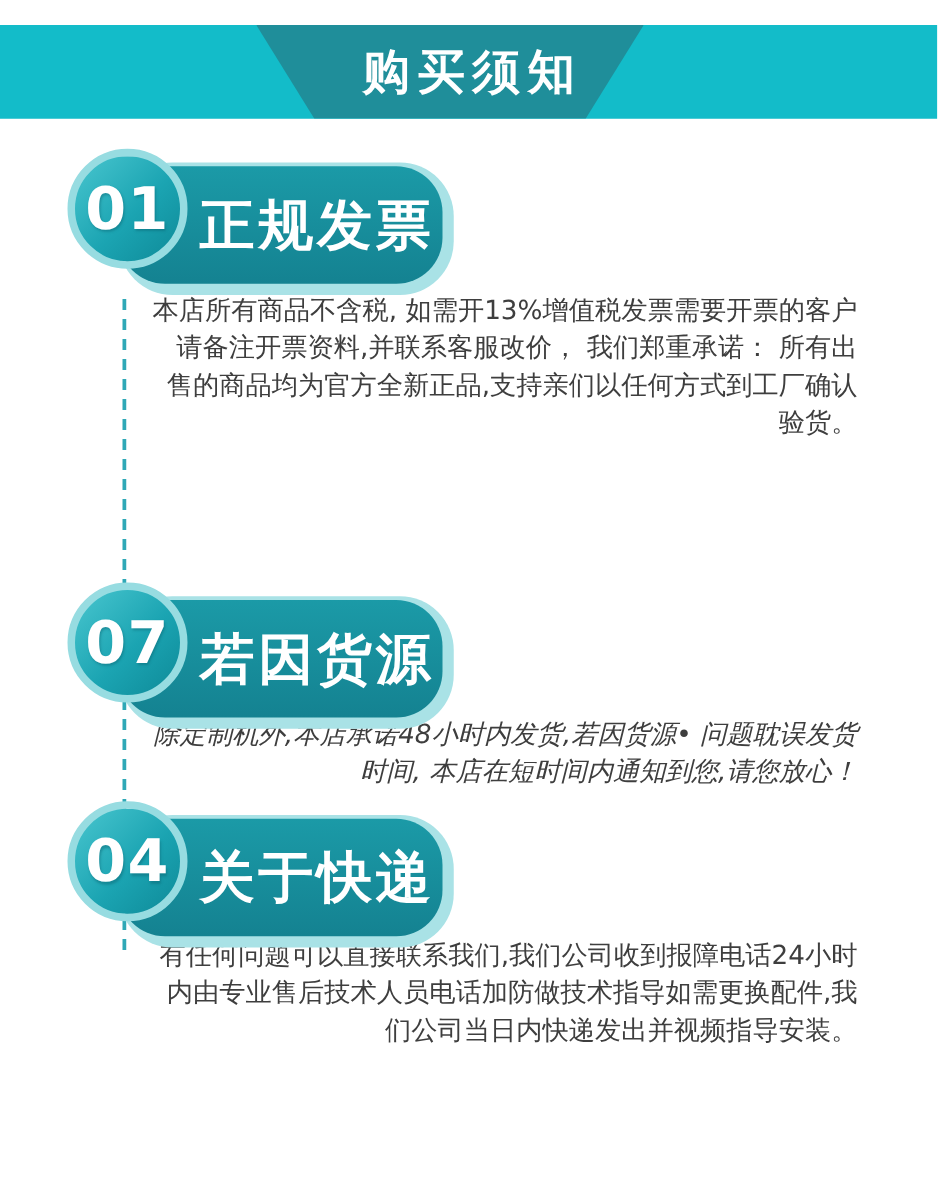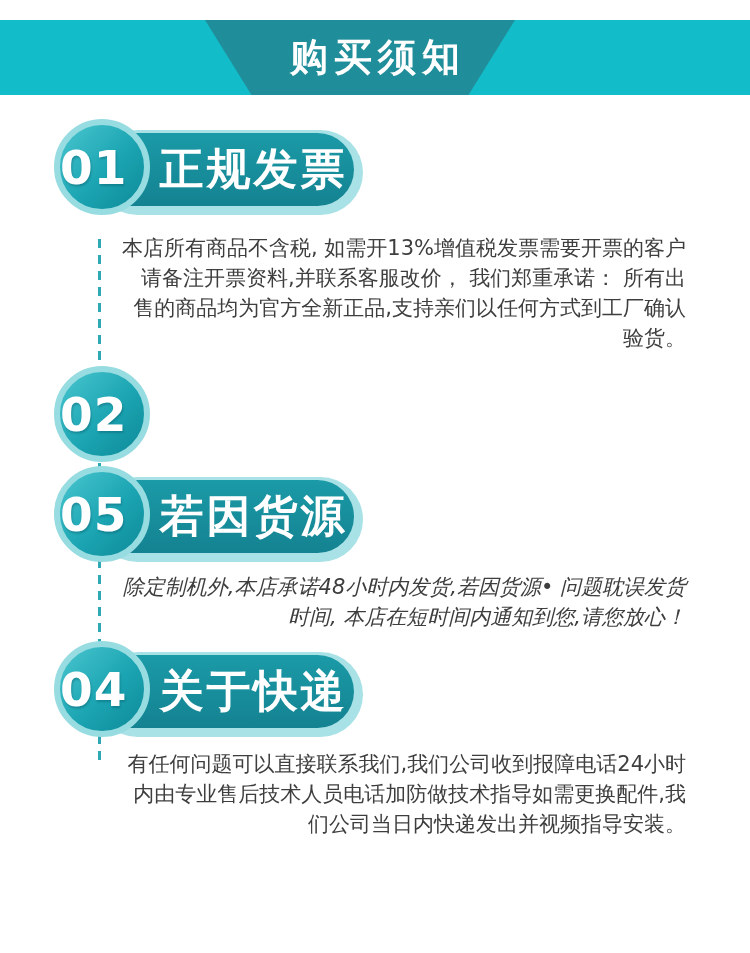--- a/index.html
+++ b/index.html
@@ -62,21 +62,21 @@
   .sec { position: relative; z-index: 1; }
   .sec-head {
     position: relative;
     height: 96px;
   }
   .pill-outer {
     position: absolute;
     left: 95px;
     top: 11px;
     width: 268px;
-    height: 85px;
+    height: 106px;
     background: #a9e2e6;
     border-radius: 43px;
   }
   .pill-inner {
     position: absolute;
     left: 0;
     top: 3px;
     right: 9px;
     bottom: 9px;
     background: linear-gradient(180deg, #1b9aa7 0%, #148291 100%);
@@ -97,21 +97,21 @@
     position: absolute;
     left: 54px;
     top: 0;
     width: 84px;
     height: 84px;
     border: 6px solid #97dce1;
     border-radius: 50%;
     background: linear-gradient(135deg, #49c6cf 0%, #1ba4b2 55%, #0e8a98 100%);
     display: flex;
     align-items: center;
-    justify-content: flex-start;
+    justify-content: center;
   }
   .badge-num {
     color: #ffffff;
     font-size: 47px;
     font-weight: bold;
     letter-spacing: 1px;
     text-shadow: 1px 2px 2px rgba(10,100,112,0.45);
   }
   .sec-body {
     margin-left: 120px;
@@ -154,35 +154,32 @@
         </div>
         <div class="badge">
           <span class="badge-num">01</span>
         </div>
       </div>
       <div class="sec-body">本店所有商品不含税, 如需开13%增值税发票需要开票的客户请备注开票资料,并联系客服改价， 我们郑重承诺： 所有出售的商品均为官方全新正品,支持亲们以任何方式到工厂确认验货。</div>
     </div>
 
     <div class="sec sec-2">
       <div class="sec-head">
-        <div class="badge">
-          <span class="badge-num">02</span>
-        </div>
       </div>
     </div>
 
     <div class="sec sec-3">
       <div class="sec-head">
         <div class="pill-outer">
           <div class="pill-inner">
             <span class="pill-title">若因货源</span>
           </div>
         </div>
         <div class="badge">
-          <span class="badge-num">05</span>
+          <span class="badge-num">07</span>
         </div>
       </div>
       <div class="sec-body">除定制机外,本店承诺48小时内发货,若因货源• 问题耽误发货时间, 本店在短时间内通知到您,请您放心！</div>
     </div>
 
     <div class="sec sec-4">
       <div class="sec-head">
         <div class="pill-outer">
           <div class="pill-inner">
             <span class="pill-title">关于快递</span>

